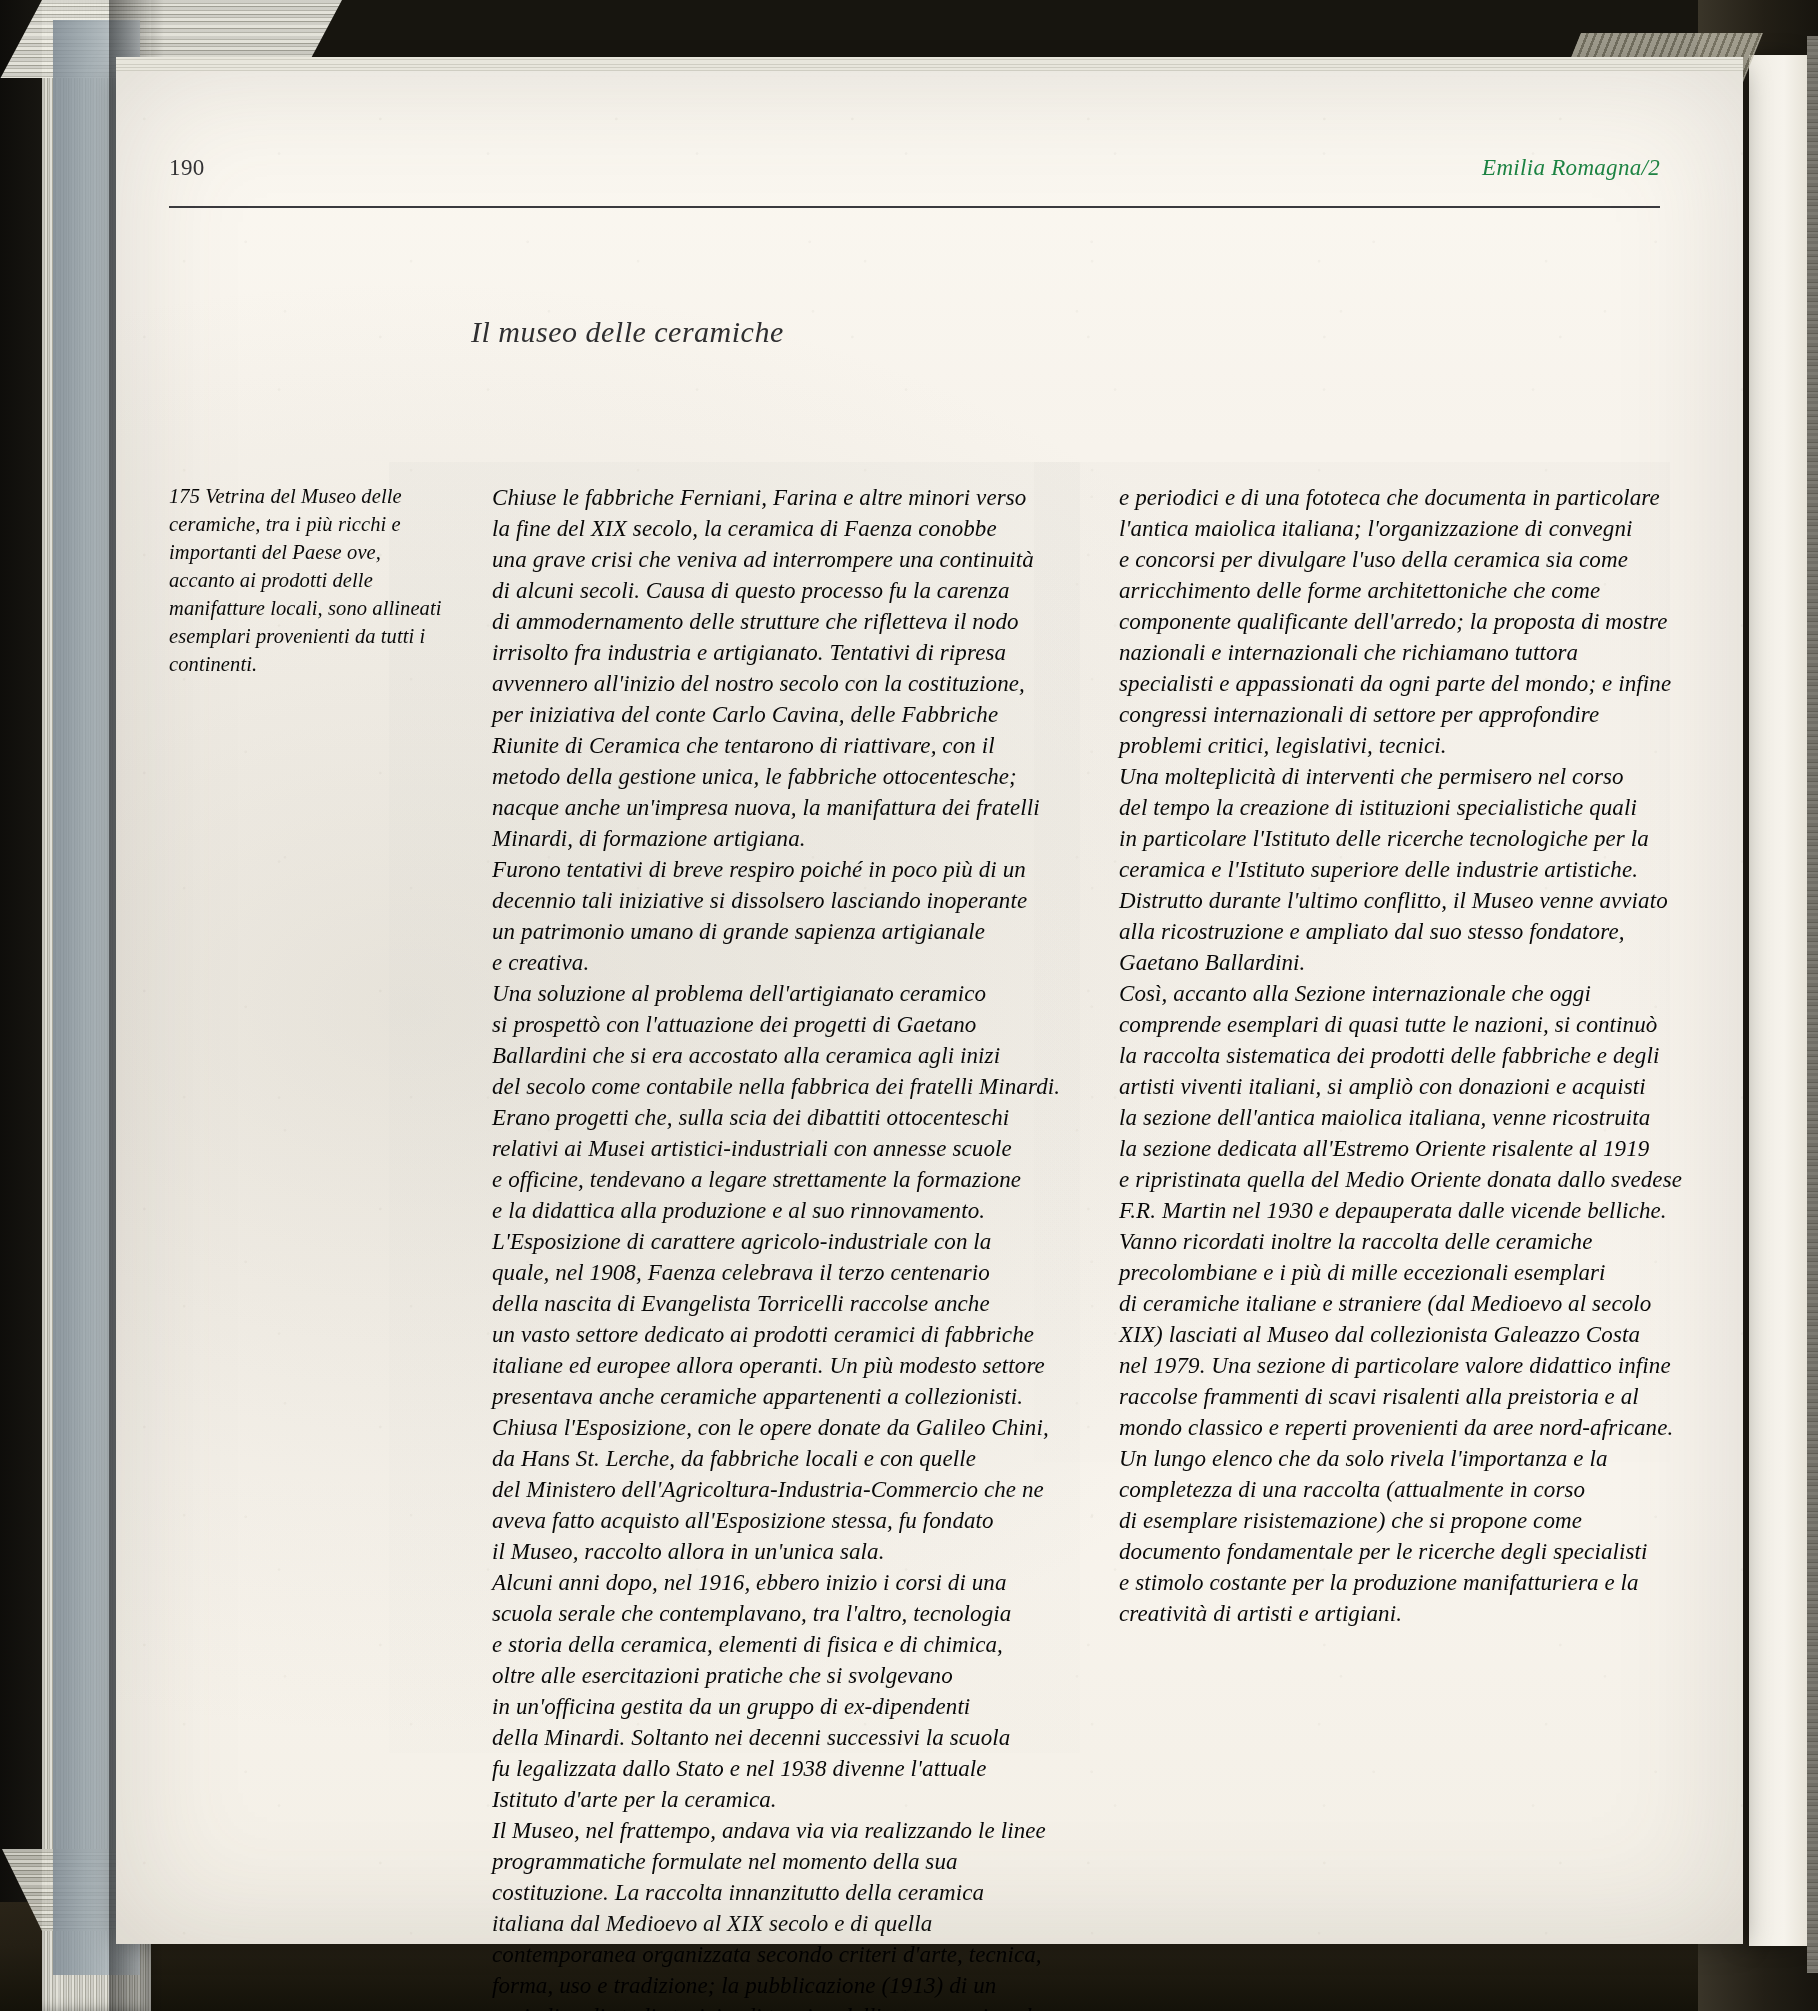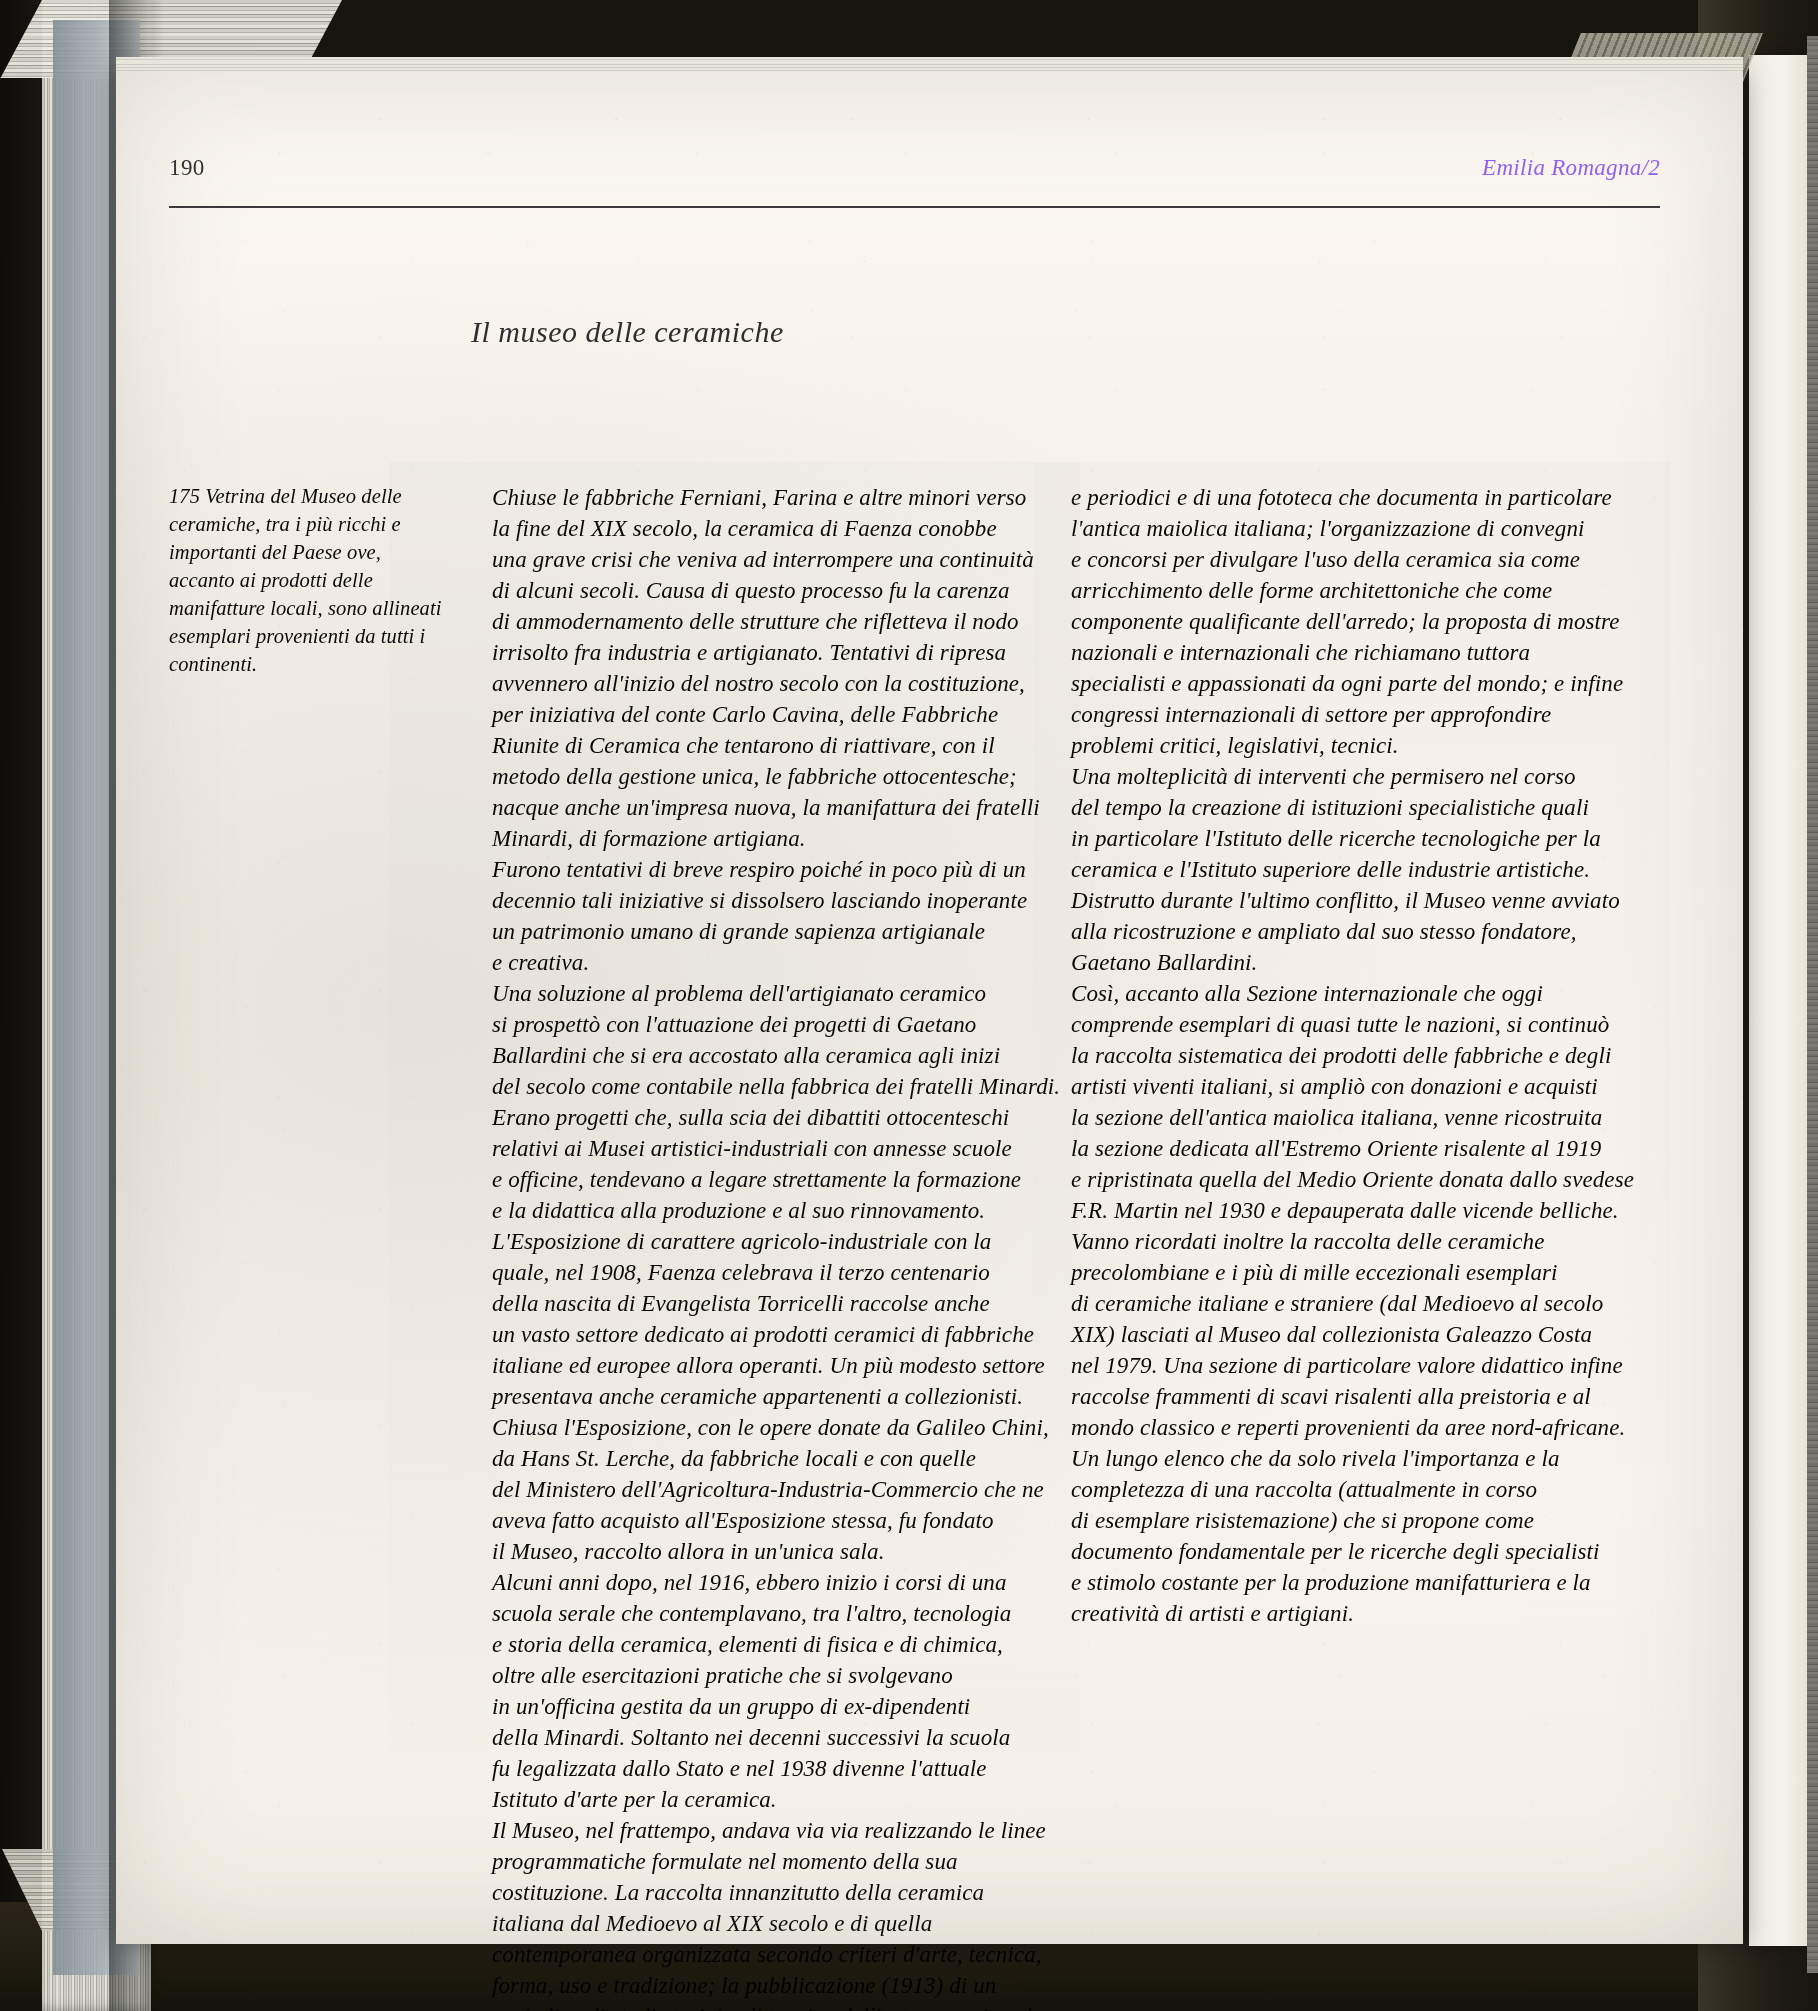--- a/index.html
+++ b/index.html
@@ -171,21 +171,21 @@
     font-family: "Liberation Serif", serif;
     font-size: 23px;
     color: #2b2b2e;
     letter-spacing: 0.4px;
   }
   .head-title {
     position: absolute; right: 0; top: 0;
     font-family: "Liberation Serif", serif;
     font-style: italic;
     font-size: 23px;
-    color: #8b5cf6;
+    color: #15803d;
     letter-spacing: 0.3px;
   }
   .rule {
     position: absolute;
     left: 53px; top: 135px;
     width: 1491px; height: 1.8px;
     background: #3a3a3e;
   }
 
   .section-title {
@@ -221,21 +221,21 @@
     font-size: 23px;
     line-height: 31px;
     letter-spacing: 0.1px;
     white-space: pre-wrap;
   }
   .col-main {
     left: 323px;
     width: 600px;
   }
   .col-right {
-    left: 902px;
+    left: 950px;
     width: 600px;
   }
 
   
   .col, .section-title, .folio, .head-title {
     text-rendering: optimizeLegibility;
     opacity: .96;
   }
 
   

